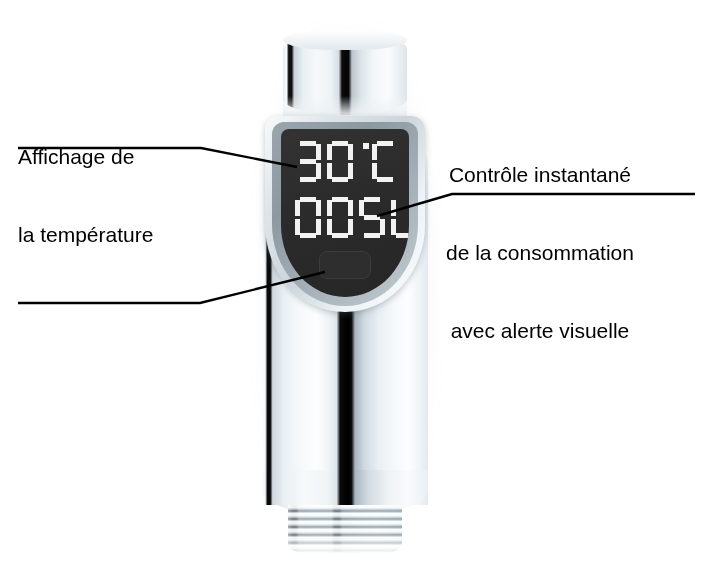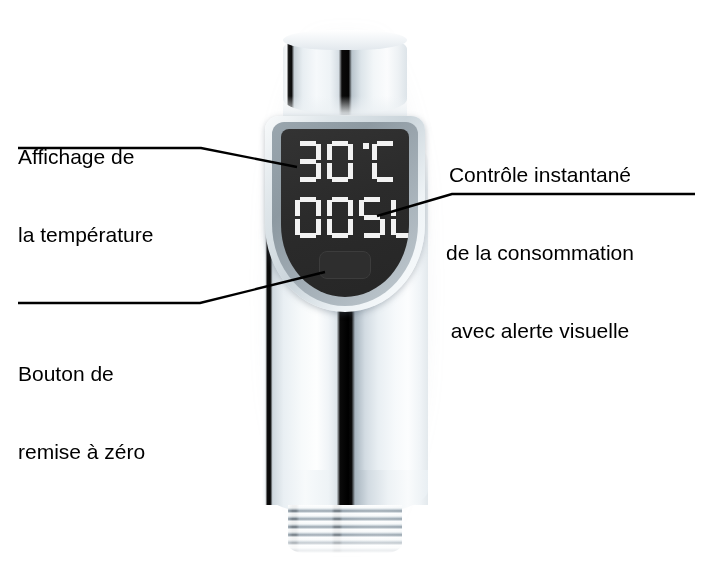--- a/index.html
+++ b/index.html
@@ -448,18 +448,14 @@
     <span class="callout-line">Contrôle instantané</span>
     <span class="callout-line">de la consommation</span>
     <span class="callout-line">avec alerte visuelle</span>
   </div>
 
   <div class="callout" id="label-temperature">
     <span class="callout-line">Affichage de</span>
     <span class="callout-line">la température</span>
   </div>
 
-  <div class="callout" id="label-reset">
-    <span class="callout-line">Bouton de</span>
-    <span class="callout-line">remise à zéro</span>
-  </div>
 
 </div>
 
 </body></html>

